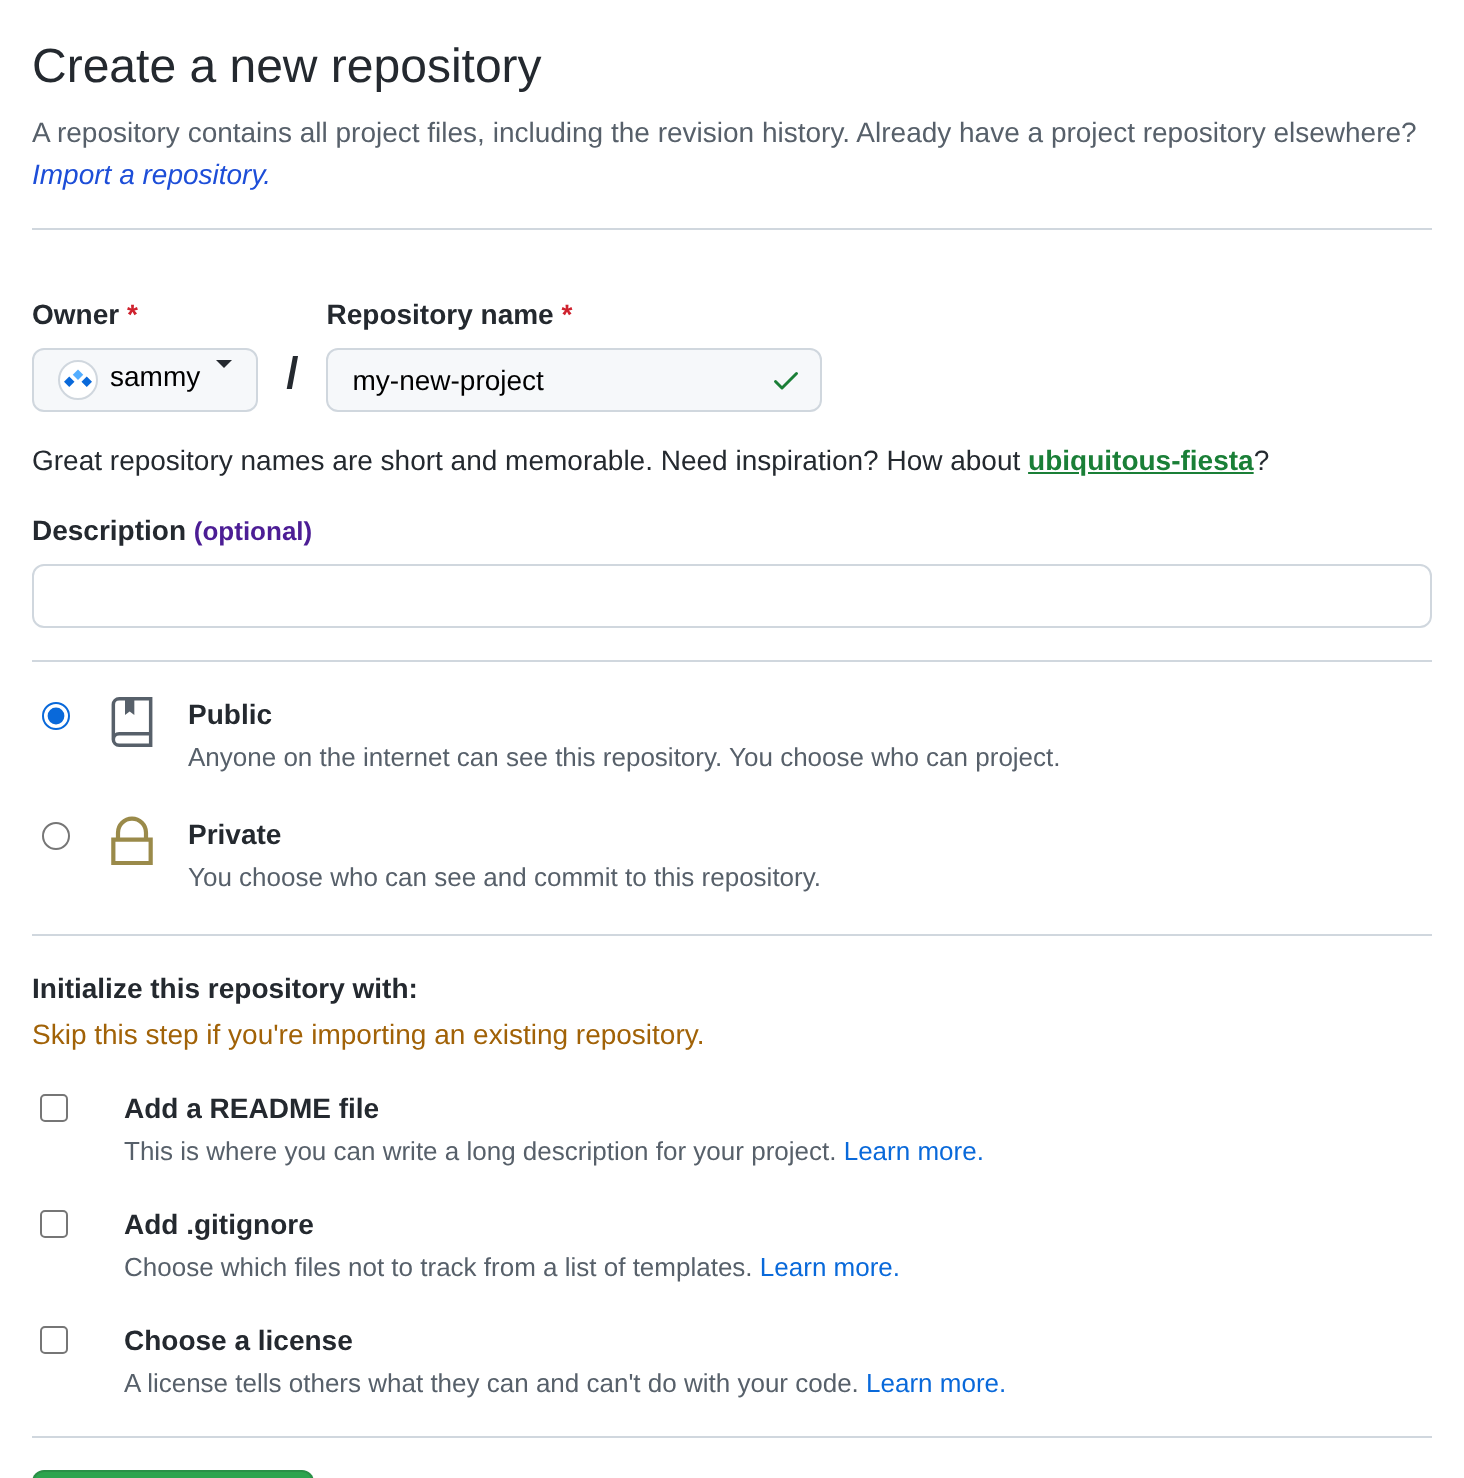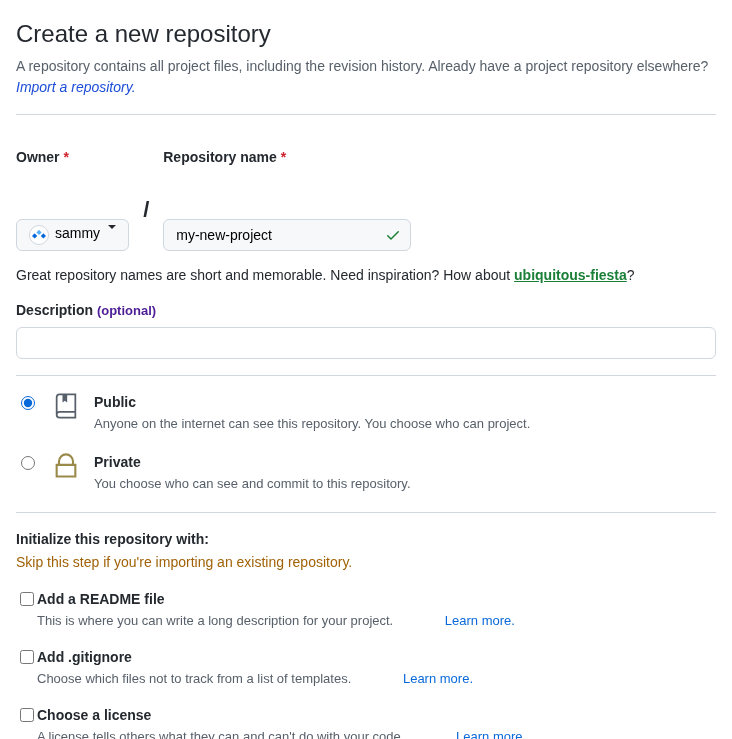--- a/index.html
+++ b/index.html
@@ -25,21 +25,21 @@
     hr.divider {
       border: none;
       border-top: 1px solid #d0d7de;
       margin: 16px 0;
     }
     .form-row {
       display: flex;
       align-items: flex-start;
       gap: 12px;
     }
-    .form-group { display: flex; flex-direction: column; gap: 45px; }
+    .form-group { display: flex; flex-direction: column; }
     label.field-label {
       font-weight: 600;
       margin-bottom: 6px;
       font-size: 14px;
     }
     .required { color: #cf222e; }
     .optional { color: #4c1d95; font-weight: 700; font-size: 13px; }
     .owner-select {
       display: inline-flex;
       gap: 6px;
@@ -128,30 +128,30 @@
       font-weight: 600;
       margin: 0 0 2px 0;
     }
     .section-sub {
       color: #a16207;
       margin: 0 0 16px 0;
     }
     .check-row {
       display: flex;
       align-items: flex-start;
-      gap: 0;
+      gap: 25px;
       margin-bottom: 16px;
     }
     .check-row input[type=checkbox] {
       margin-top: 3px;
       width: 14px; height: 14px;
     }
     .check-text strong { display: block; font-size: 14px; }
     .check-text .sub { color: #57606a; font-size: 13px; }
-    .check-text .sub a { color: #0969da; text-decoration: none; margin-left: 48px; }
+    .check-text .sub a { color: #0969da; text-decoration: none; }
     .btn-primary {
       background: #2da44e;
       color: #fff;
       border: 1px solid rgba(27,31,36,0.15);
       border-radius: 6px;
       padding: 6px 16px;
       font-size: 14px;
       font-weight: 500;
       cursor: pointer;
     }

